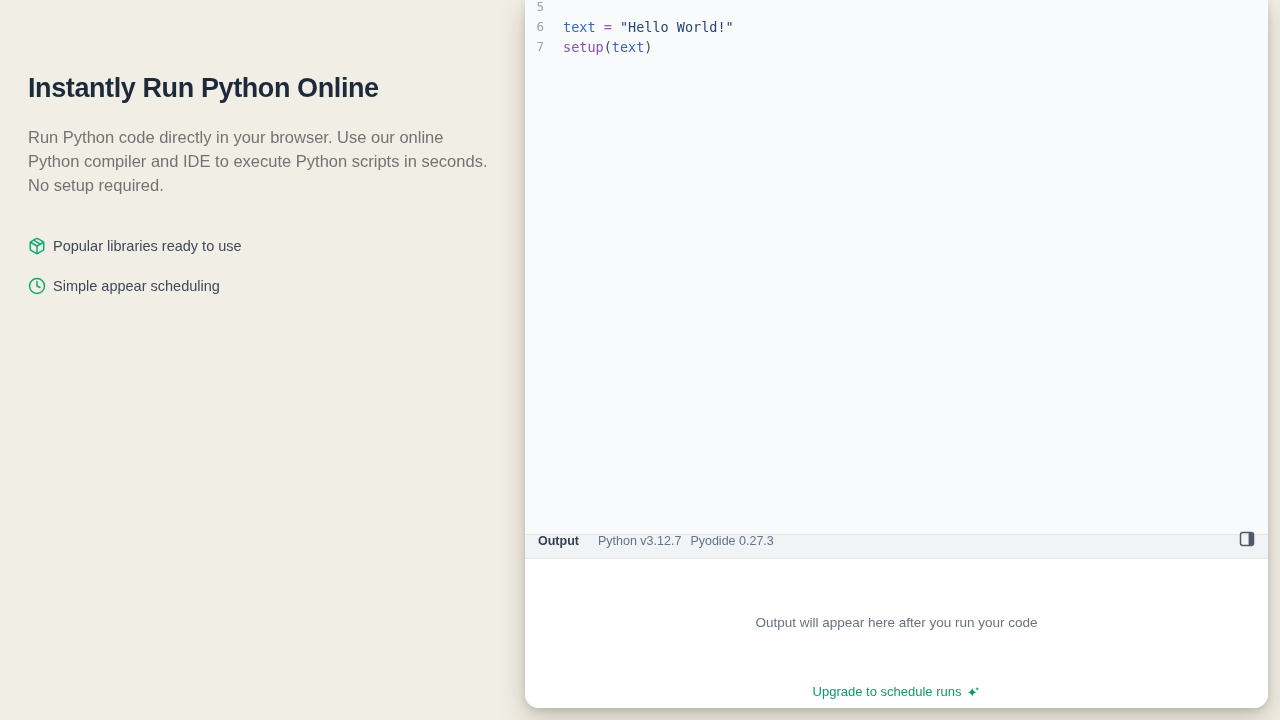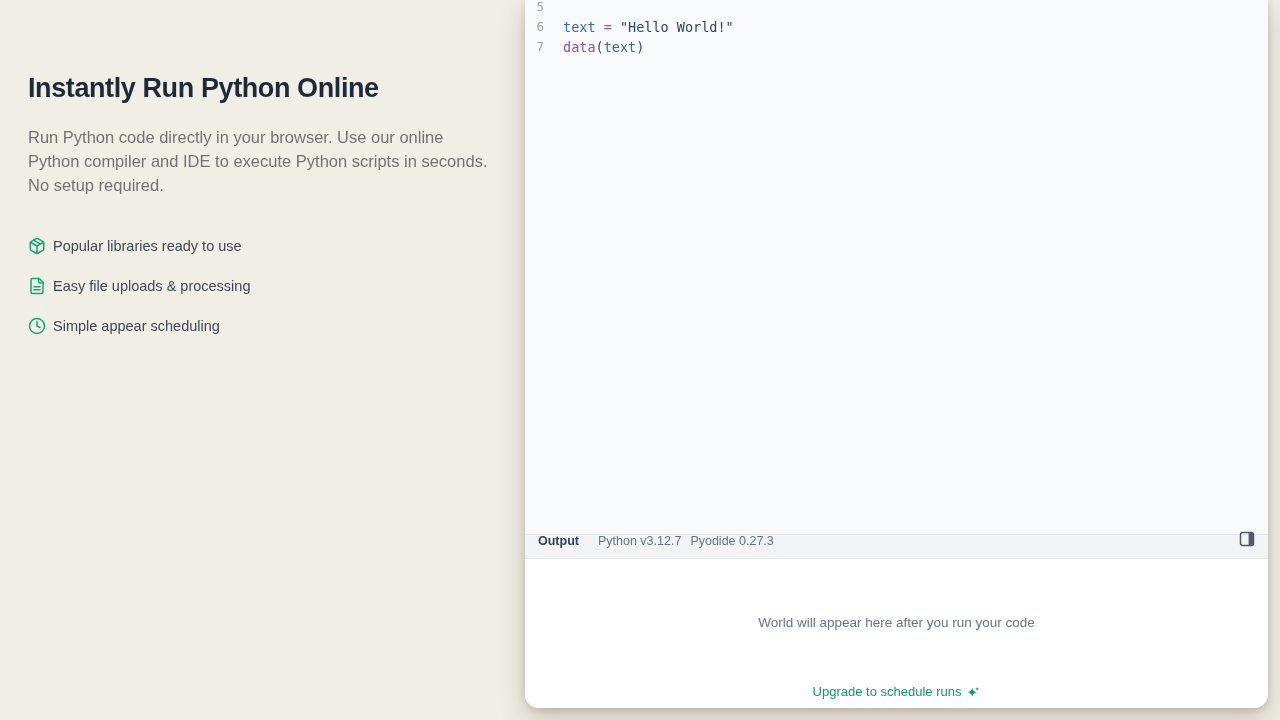--- a/index.html
+++ b/index.html
@@ -110,31 +110,20 @@
         <svg width="18" height="18" viewBox="0 0 24 24" fill="none" stroke="#10a973" stroke-width="2" stroke-linecap="round" stroke-linejoin="round">
           <path d="m7.5 4.27 9 5.15"></path>
           <path d="M21 8a2 2 0 0 0-1-1.73l-7-4a2 2 0 0 0-2 0l-7 4A2 2 0 0 0 3 8v8a2 2 0 0 0 1 1.73l7 4a2 2 0 0 0 2 0l7-4A2 2 0 0 0 21 16Z"></path>
           <path d="M3.3 7 12 12l8.7-5"></path>
             <path d="M12 22V12"></path>
         </svg>
       </span>
       <span class="feature-label">Popular libraries ready to use</span>
     </div>
 
-    <div class="feature-row">
-      <span class="feature-icon">
-        <svg width="18" height="18" viewBox="0 0 24 24" fill="none" stroke="#10a973" stroke-width="2" stroke-linecap="round" stroke-linejoin="round">
-          <path d="M15 2H6a2 2 0 0 0-2 2v16a2 2 0 0 0 2 2h12a2 2 0 0 0 2-2V7Z"></path>
-          <path d="M14 2v4a2 2 0 0 0 2 2h4"></path>
-          <path d="M16 13H8"></path>
-            <path d="M16 17H8"></path>
-        </svg>
-      </span>
-      <span class="feature-label">Easy file uploads &amp; processing</span>
-    </div>
 
 
     <div class="feature-row">
       <span class="feature-icon">
         <svg width="18" height="18" viewBox="0 0 24 24" fill="none" stroke="#10a973" stroke-width="2" stroke-linecap="round" stroke-linejoin="round">
           <circle cx="12" cy="12" r="10"></circle>
             <polyline points="12 6 12 12 16 14"></polyline>
         </svg>
       </span>
       <span class="feature-label">Simple appear scheduling</span>
@@ -153,42 +142,42 @@
         <span class="code-text"></span>
       </div>
 
       <div class="code-line">
         <span class="line-number">6</span>
         <span class="code-text"><span class="tok-variable">text</span><span class="tok-plain"> </span><span class="tok-operator">=</span><span class="tok-plain"> </span><span class="tok-string">"Hello World!"</span></span>
       </div>
 
       <div class="code-line">
         <span class="line-number">7</span>
-        <span class="code-text"><span class="tok-builtin">data</span><span class="tok-plain">(</span><span class="tok-variable">text</span><span class="tok-plain">)</span></span>
+        <span class="code-text"><span class="tok-builtin">setup</span><span class="tok-plain">(</span><span class="tok-variable">text</span><span class="tok-plain">)</span></span>
       </div>
 
     </div>
   </div>
 
   <div class="output-bar">
     <span class="output-label">Output</span>
     <span class="version-text">Python v3.12.7</span>
     <span class="version-text">Pyodide 0.27.3</span>
     <button class="panel-toggle">
       <span>
         <svg width="16" height="16" viewBox="0 0 16 16">
           <rect x="1.5" y="1.5" width="13" height="13" rx="2.2" fill="none" stroke="#50596a" stroke-width="1.5"></rect>
           <path d="M9.6 2 h2.7 a2.2 2.2 0 0 1 2.2 2.2 v7.6 a2.2 2.2 0 0 1 -2.2 2.2 h-2.7 Z" fill="#50596a"></path>
         </svg>
       </span>
     </button>
   </div>
 
   <div class="output-area">
-    <div class="output-placeholder">World will appear here after you run your code</div>
+    <div class="output-placeholder">Output will appear here after you run your code</div>
     <div class="upgrade-row">
       <a class="upgrade-link">Upgrade to schedule runs</a>
       <span>
         <svg class="sparkles" width="13" height="13" viewBox="0 0 14 14">
           <path d="M5.6 2 Q6.3 6 10.4 6.8 Q6.3 7.6 5.6 11.6 Q4.9 7.6 0.8 6.8 Q4.9 6 5.6 2 Z" fill="#0d9b6c"></path>
           <path d="M10.9 1 l0.55 1.55 L13 3.1 l-1.55 0.55 L10.9 5.2 l-0.55 -1.55 L8.8 3.1 l1.55 -0.55 Z" fill="#0d9b6c"></path>
         </svg>
       </span>
     </div>
   </div>

